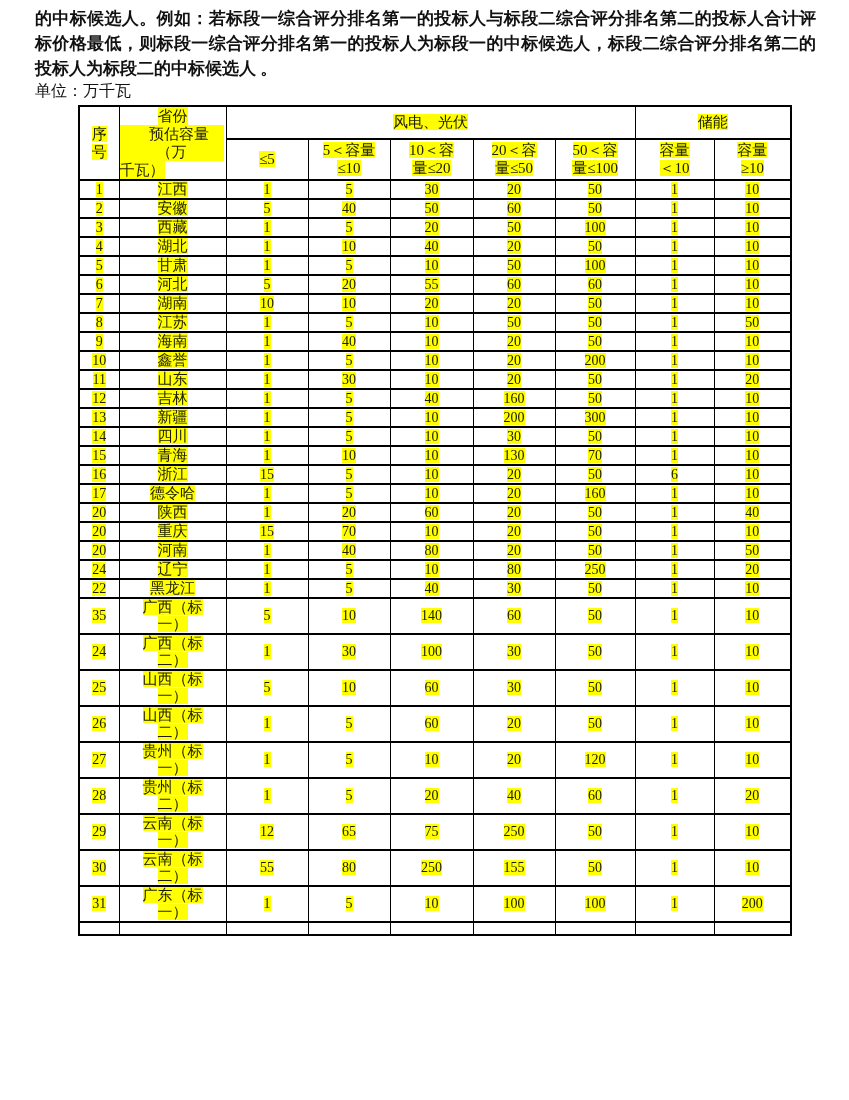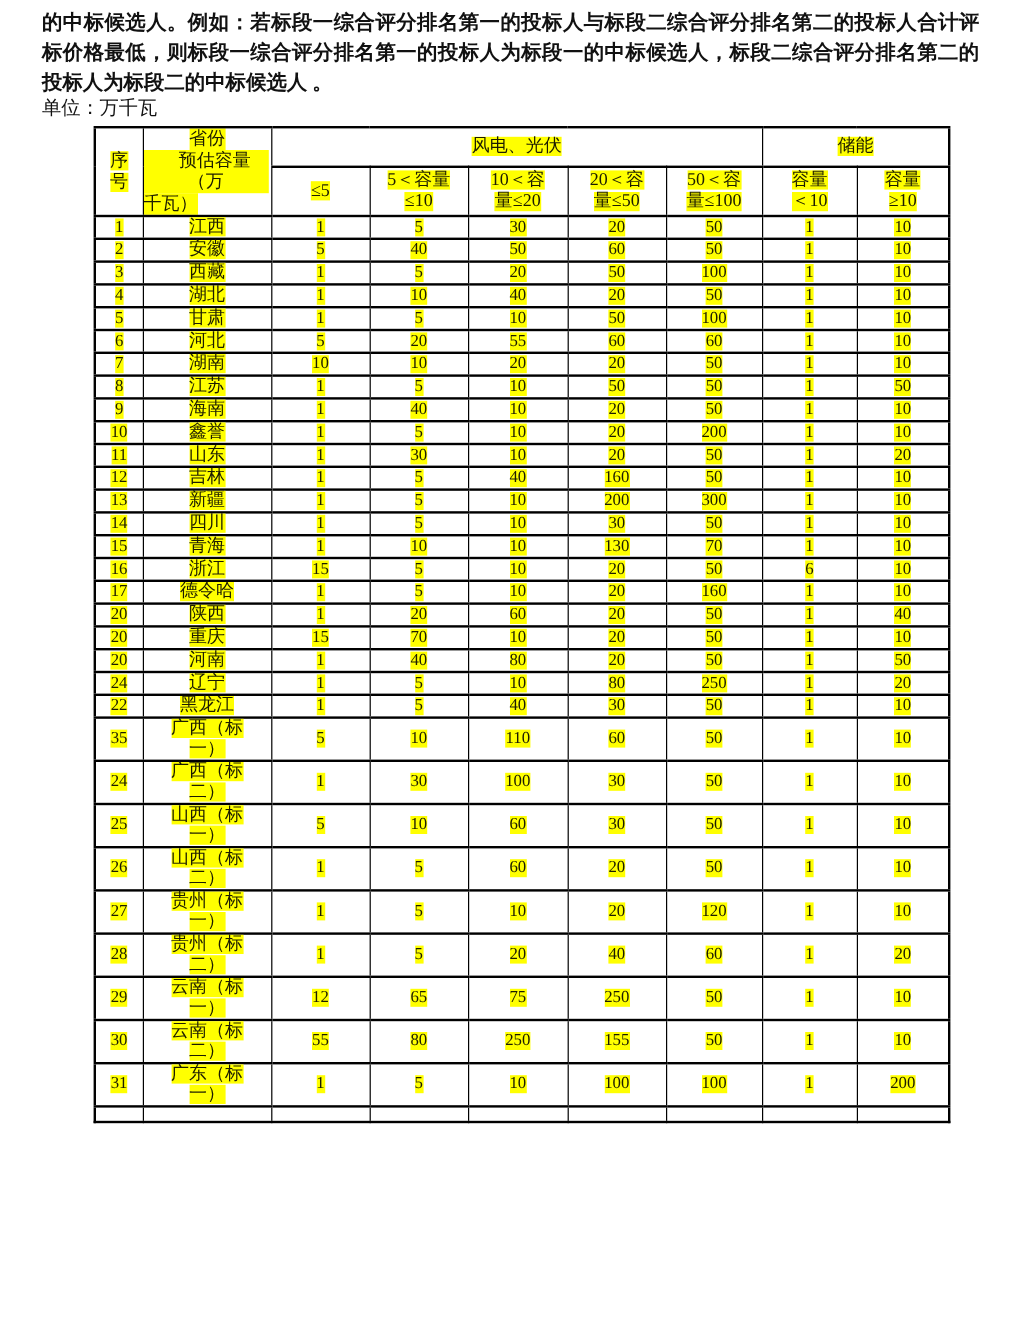--- a/index.html
+++ b/index.html
@@ -328,21 +328,21 @@
             <td><span class="hl">50</span></td>
             <td><span class="hl">1</span></td>
             <td><span class="hl">10</span></td>
           </tr>
           <tr>
             <td><span class="hl">35</span></td>
             <td><span class="hl">广西（标
 一）</span></td>
             <td><span class="hl">5</span></td>
             <td><span class="hl">10</span></td>
-            <td><span class="hl">110</span></td>
+            <td><span class="hl">140</span></td>
             <td><span class="hl">60</span></td>
             <td><span class="hl">50</span></td>
             <td><span class="hl">1</span></td>
             <td><span class="hl">10</span></td>
           </tr>
           <tr>
             <td><span class="hl">24</span></td>
             <td><span class="hl">广西（标
 二）</span></td>
             <td><span class="hl">1</span></td>

